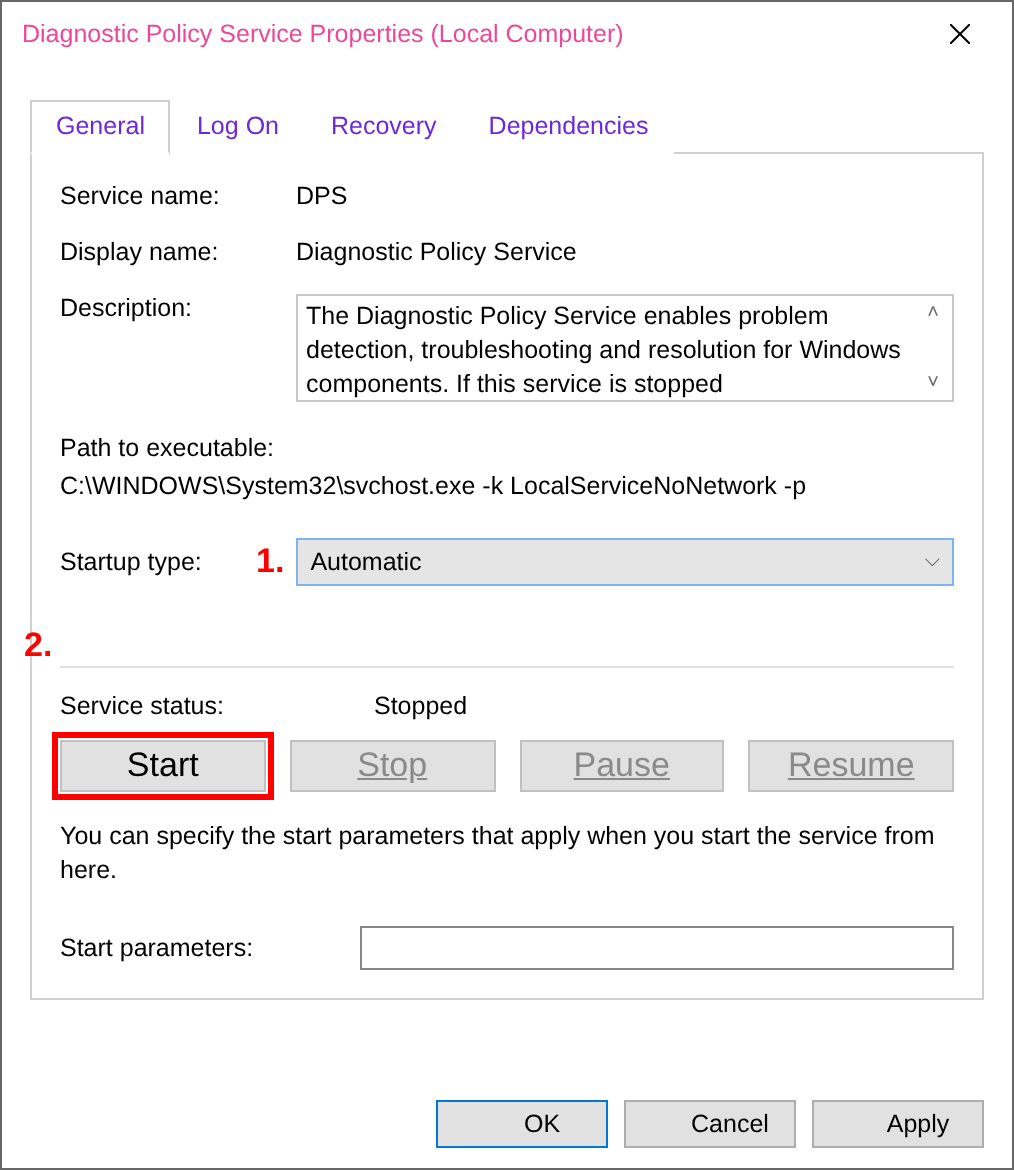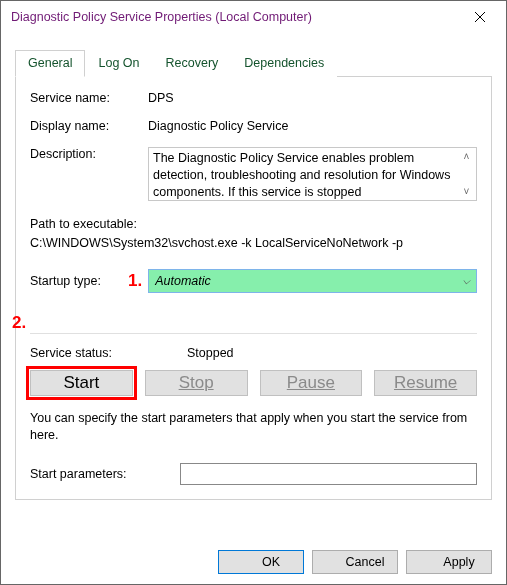--- a/index.html
+++ b/index.html
@@ -1,35 +1,35 @@
 <!DOCTYPE html>
 <html><head>
 <meta charset="utf-8">
 <style>
   * { box-sizing: border-box; font-family: "Segoe UI", Tahoma, sans-serif; }
   body { margin: 0; background: #fff; }
   .window { width: 507px; height: 585px; border: 1px solid #666; background: #fff; position: relative; }
-  .titlebar { height: 32px; display: flex; align-items: center; padding: 0 4px 0 10px; font-size: 12.5px; color: #701a75; }
+  .titlebar { height: 32px; display: flex; align-items: center; padding: 0 4px 0 10px; font-size: 12.5px; color: #ec4899; }
   .titlebar .title { flex: 1; }
   .titlebar .close { width: 45px; height: 32px; display: flex; align-items: center; justify-content: center; cursor: pointer; }
   .titlebar .close svg { width: 10px; height: 10px; }
   .client { padding: 10px 14px 0 14px; }
   .tabs { display: flex; border-bottom: 1px solid #d0d0d0; margin-top: 6px; }
-  .tab { padding: 5px 12px 6px 12px; font-size: 12.5px; color: #14532d; border: 1px solid transparent; border-bottom: none; position: relative; top: 1px; background: #fff; cursor: pointer; }
+  .tab { padding: 5px 12px 6px 12px; font-size: 12.5px; color: #6d28d9; border: 1px solid transparent; border-bottom: none; position: relative; top: 1px; background: #fff; cursor: pointer; }
   .tab.active { border: 1px solid #d0d0d0; border-bottom: 1px solid #fff; background: #fff; }
   .panel { border: 1px solid #d0d0d0; border-top: none; padding: 14px 14px 14px 14px; font-size: 12.5px; color: #000; }
   .row { display: flex; margin-bottom: 14px; align-items: flex-start; }
   .row .label { width: 118px; flex-shrink: 0; }
   .row .value { flex: 1; }
   .desc-box { position: relative; border: 1px solid #c8c8c8; height: 54px; padding: 2px 20px 2px 4px; line-height: 1.35; overflow: hidden; }
   .desc-box .sb { position: absolute; right: 2px; width: 15px; display:flex; flex-direction:column; justify-content:space-between; top:2px; bottom:2px;}
   .desc-box .sb .arr { color:#666; font-size:10px; text-align:center; cursor:pointer;}
   .path-block { margin-top: 4px; margin-bottom: 16px; line-height: 1.5; }
   .startup-row { display:flex; align-items:center; margin-bottom: 8px;}
-  .select { flex:1; border:1px solid #7eb4ea; background:#86efac; height:24px; padding: 0 20px 0 6px; display:flex; align-items:center; position:relative; font-size:12.5px;font-style:italic;}
+  .select { flex:1; border:1px solid #7eb4ea; background:#e5e5e5; height:24px; padding: 0 20px 0 6px; display:flex; align-items:center; position:relative; font-size:12.5px;}
   .select .chev { position:absolute; right:6px; color:#555; font-size:10px;}
   .annot { color:#ff0000; font-weight:bold; font-size:17px; }
   .annot1 { margin: 0 6px 0 0; }
   .annot2-wrap { position:relative; margin-top: 40px;}
   .annot2 { position:absolute; left:-18px; top:-20px; color:#ff0000; font-weight:bold; font-size:17px;}
   hr.sep { border:none; border-top:1px solid #e0e0e0; margin: 8px 0 12px 0;}
   .status-row { display:flex; margin-bottom:10px;gap:39px;}
   .status-row .label { width:118px;}
   .btn-row { display:flex; gap:12px; margin-bottom:14px;}
   .btn { flex:1; height:26px; border:1px solid #c0c0c0; background:#e1e1e1; font-size:17px; display:flex; align-items:center; justify-content:center; cursor:pointer; color:#000;}

